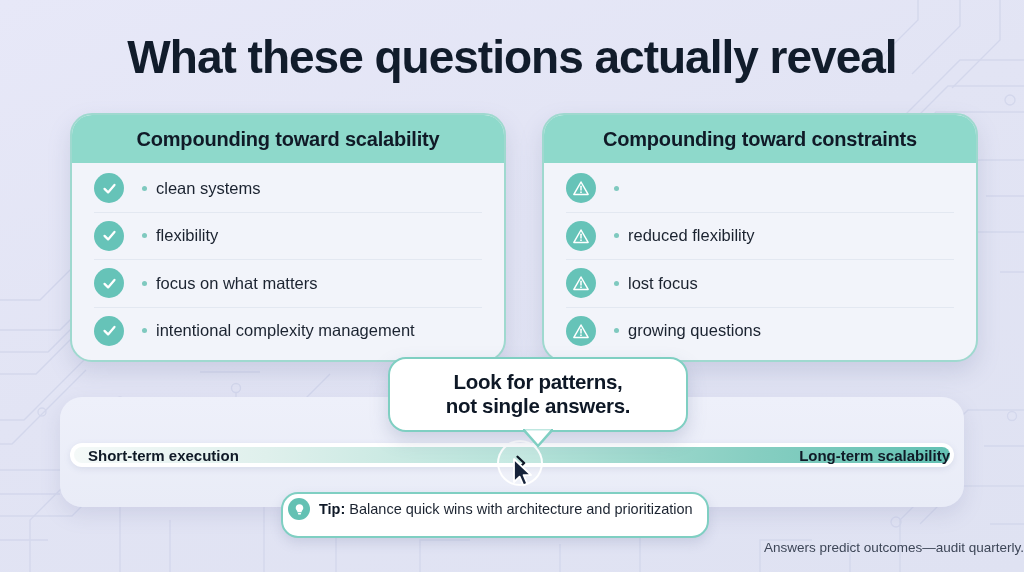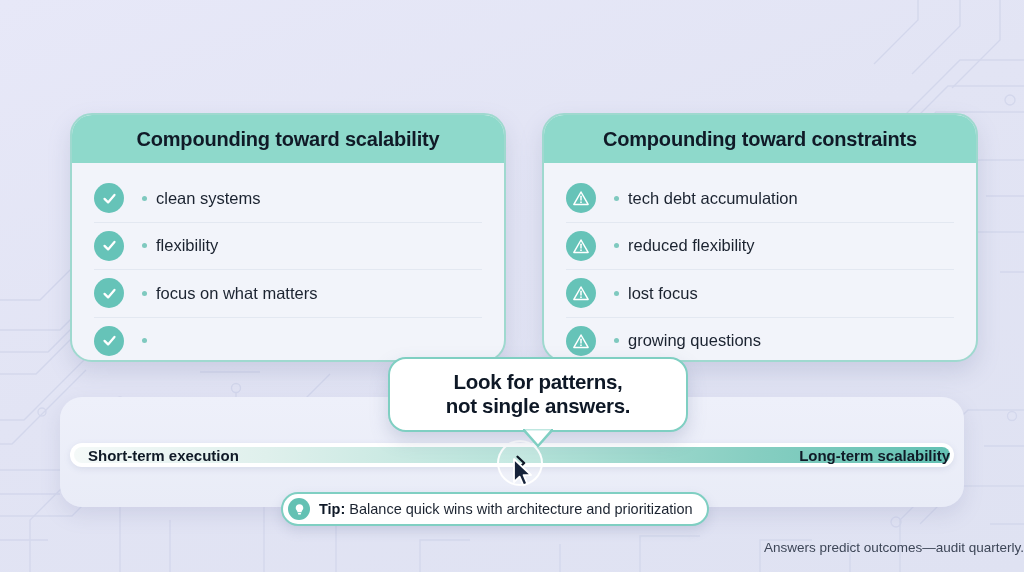--- a/index.html
+++ b/index.html
@@ -34,21 +34,21 @@
     overflow:hidden;z-index:6;margin-left:10px;
   }
   .card.left{left:60px;}
   .card.right{left:532px;}
   .card-head{
     height:48px;background:#8ed9cb;
     display:flex;align-items:center;justify-content:center;
     font-size:20px;font-weight:bold;color:#101a27;
     letter-spacing:-.2px;
   }
-  .card-body{padding:12px 22px;}
+  .card-body{padding:2px 22px;}
   .row{
     display:flex;align-items:center;height:46.5px;
     border-bottom:1px solid #e3e8f1;
   }
   .row:last-child{border-bottom:none;}
   .badge{
     width:30px;height:30px;border-radius:50%;
     background:#66c3b8;flex:0 0 30px;
     display:flex;align-items:center;justify-content:center;
     margin-right:4px;
@@ -106,21 +106,21 @@
   .callout-tail{
     position:absolute;left:50%;margin-left:-15px;bottom:-17px;
     width:30px;height:18px;z-index:12;
   }
 
   
   .tip{
     position:absolute;left:281px;top:492px;height:30px;
     display:flex;align-items:center;
     background:#ffffff;border:2px solid #7fcfc2;border-radius:17px;
-    padding:0 14px 0 5px;z-index:13;
+    padding:0 14px 12px 5px;z-index:13;
     box-shadow:0 5px 12px rgba(110,120,160,.20);
   }
   .tip-ico{
     width:22px;height:22px;border-radius:50%;background:#63c1b3;
     display:flex;align-items:center;justify-content:center;margin-right:9px;flex:0 0 22px;
   }
   .tip-text{font-size:14.5px;color:#1b2330;white-space:nowrap;}
   .tip-text b{font-weight:bold;color:#0e1826;}
 
   
@@ -186,20 +186,21 @@
       <circle cx="896" cy="522" r="5"></circle>
       <circle cx="1012" cy="416" r="4.5"></circle>
 
       <path d="M420 572 L420 540 L470 540"></path>
       <path d="M560 572 L560 544"></path>
       <path d="M640 572 L640 536 L700 536"></path>
       <path d="M760 572 L760 540 L812 540"></path>
     </g>
   </svg>
 
+  <div class="title">What these questions actually reveal</div>
 
   <div class="card left">
     <div class="card-head">Compounding toward scalability</div>
     <div class="card-body">
 
       <div class="row">
         <span class="badge">
           <svg width="17" height="17" viewBox="0 0 24 24">
               <path d="M5 12.5 L10 17.5 L19 7" fill="none" stroke="#ffffff" stroke-width="3.2" stroke-linecap="round" stroke-linejoin="round"></path>
             </svg>
@@ -228,39 +229,39 @@
         <span class="row-label">focus on what matters</span>
       </div>
 
       <div class="row">
         <span class="badge">
           <svg width="17" height="17" viewBox="0 0 24 24">
               <path d="M5 12.5 L10 17.5 L19 7" fill="none" stroke="#ffffff" stroke-width="3.2" stroke-linecap="round" stroke-linejoin="round"></path>
             </svg>
         </span>
         <span class="dot"></span>
+        <span class="row-label">intentional complexity management</span>
       </div>
 
     </div>
   </div>
 
   <div class="card right">
     <div class="card-head">Compounding toward constraints</div>
     <div class="card-body">
 
       <div class="row">
         <span class="badge">
           <svg width="18" height="18" viewBox="0 0 24 24">
               <path d="M12 4 L21.5 20.5 L2.5 20.5 Z" fill="none" stroke="#ffffff" stroke-width="2" stroke-linejoin="round"></path>
               <path d="M12 9.5 L12 14.8" stroke="#ffffff" stroke-width="2" stroke-linecap="round"></path>
               <circle cx="12" cy="17.6" r="1.15" fill="#ffffff"></circle>
             </svg>
         </span>
         <span class="dot"></span>
-        <span class="row-label">tech debt accumulation</span>
       </div>
 
       <div class="row">
         <span class="badge">
           <svg width="18" height="18" viewBox="0 0 24 24">
               <path d="M12 4 L21.5 20.5 L2.5 20.5 Z" fill="none" stroke="#ffffff" stroke-width="2" stroke-linejoin="round"></path>
               <path d="M12 9.5 L12 14.8" stroke="#ffffff" stroke-width="2" stroke-linecap="round"></path>
               <circle cx="12" cy="17.6" r="1.15" fill="#ffffff"></circle>
             </svg>
         </span>

